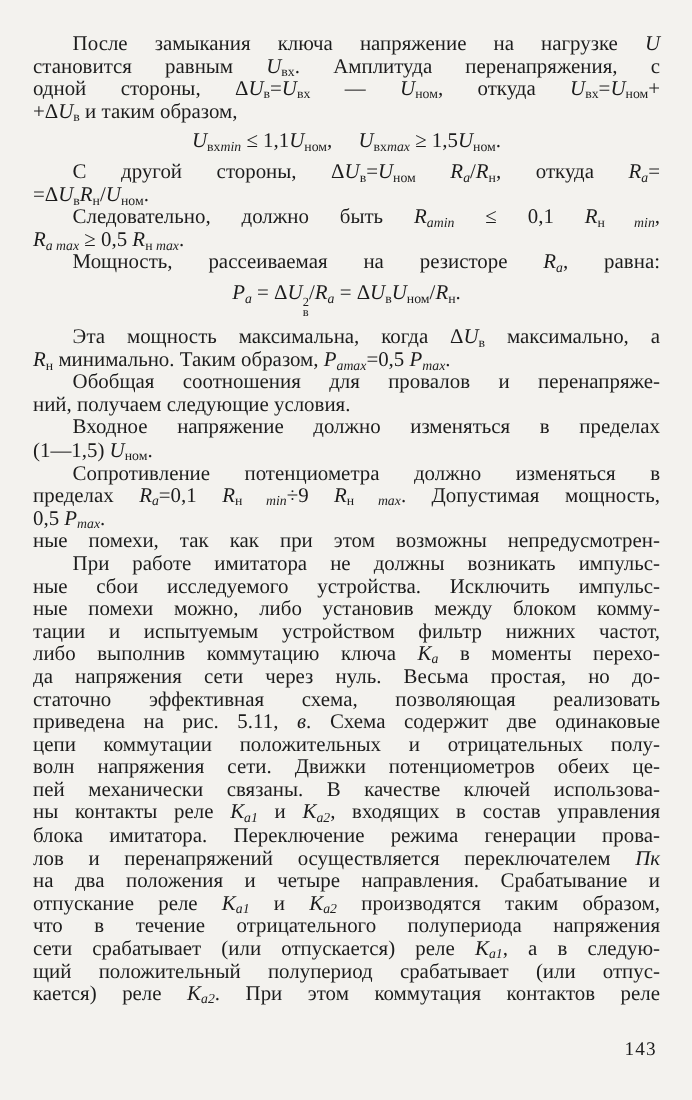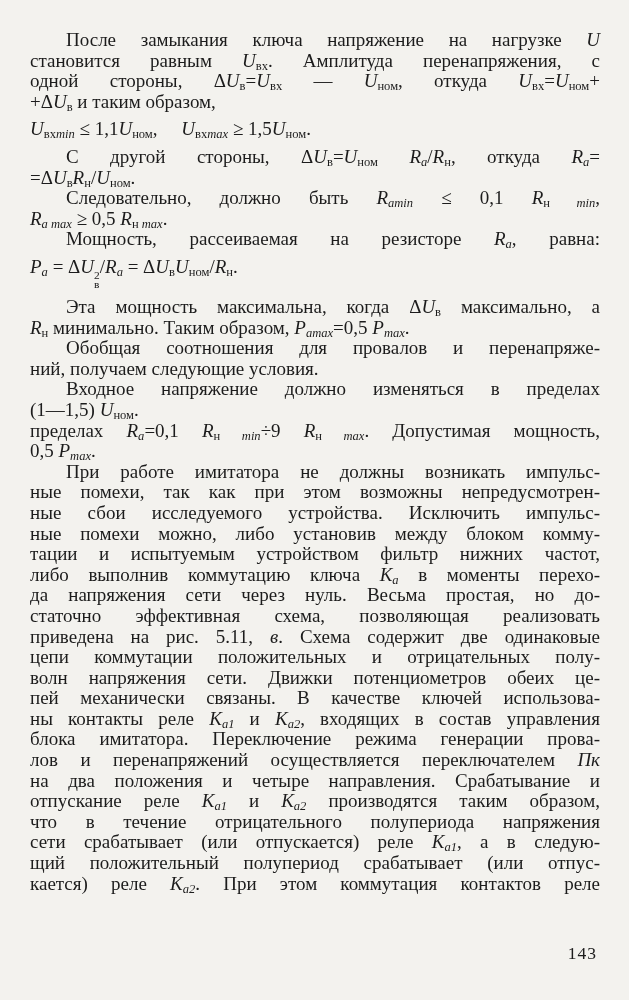--- a/index.html
+++ b/index.html
@@ -22,21 +22,21 @@
   }
   .para { margin: 0; }
   .ln {
     text-align: justify;
     text-align-last: justify;
     white-space: normal;
   }
   .ln.ind { text-indent: 36px; }
   .ln.last { text-align-last: left; }
   .formula {
-    text-align: left;
+    text-align: center;
     margin: 7px 0 7px 0;
   }
   .it { font-style: italic; }
   .sb {
     font-size: 0.66em;
     line-height: 0;
     position: relative;
     bottom: -0.24em;
     margin-top: 48px;
   }
@@ -90,26 +90,27 @@
       </div>
       <div class="para">
         <div class="ln ind">Обобщая соотношения для провалов и перенапряже-</div>
         <div class="ln last">ний, получаем следующие условия.</div>
       </div>
       <div class="para">
         <div class="ln ind">Входное напряжение должно изменяться в пределах</div>
         <div class="ln last">(1—1,5) <span class="it">U</span><span class="sb">ном</span>.</div>
       </div>
       <div class="para">
+        <div class="ln ind">Сопротивление потенциометра должно изменяться в</div>
         <div class="ln">пределах <span class="it">R</span><span class="it sb">a</span>=0,1 <span class="it">R</span><span class="sb">н</span><span class="it sb"> min</span>÷9 <span class="it">R</span><span class="sb">н</span><span class="it sb"> max</span>. Допустимая мощность,</div>
         <div class="ln last">0,5 <span class="it">P</span><span class="it sb">max</span>.</div>
       </div>
       <div class="para">
+        <div class="ln">ные помехи, так как при этом возможны непредусмотрен-</div>
         <div class="ln ind">При работе имитатора не должны возникать импульс-</div>
-        <div class="ln">ные помехи, так как при этом возможны непредусмотрен-</div>
         <div class="ln">ные сбои исследуемого устройства. Исключить импульс-</div>
         <div class="ln">ные помехи можно, либо установив между блоком комму-</div>
         <div class="ln">тации и испытуемым устройством фильтр нижних частот,</div>
         <div class="ln">либо выполнив коммутацию ключа <span class="it">K</span><span class="it sb">a</span> в моменты перехо-</div>
         <div class="ln">да напряжения сети через нуль. Весьма простая, но до-</div>
         <div class="ln">статочно эффективная схема, позволяющая реализовать</div>
         <div class="ln">приведена на рис. 5.11, <span class="it">в</span>. Схема содержит две одинаковые</div>
         <div class="ln">цепи коммутации положительных и отрицательных полу-</div>
         <div class="ln">волн напряжения сети. Движки потенциометров обеих це-</div>
         <div class="ln">пей механически связаны. В качестве ключей использова-</div>

